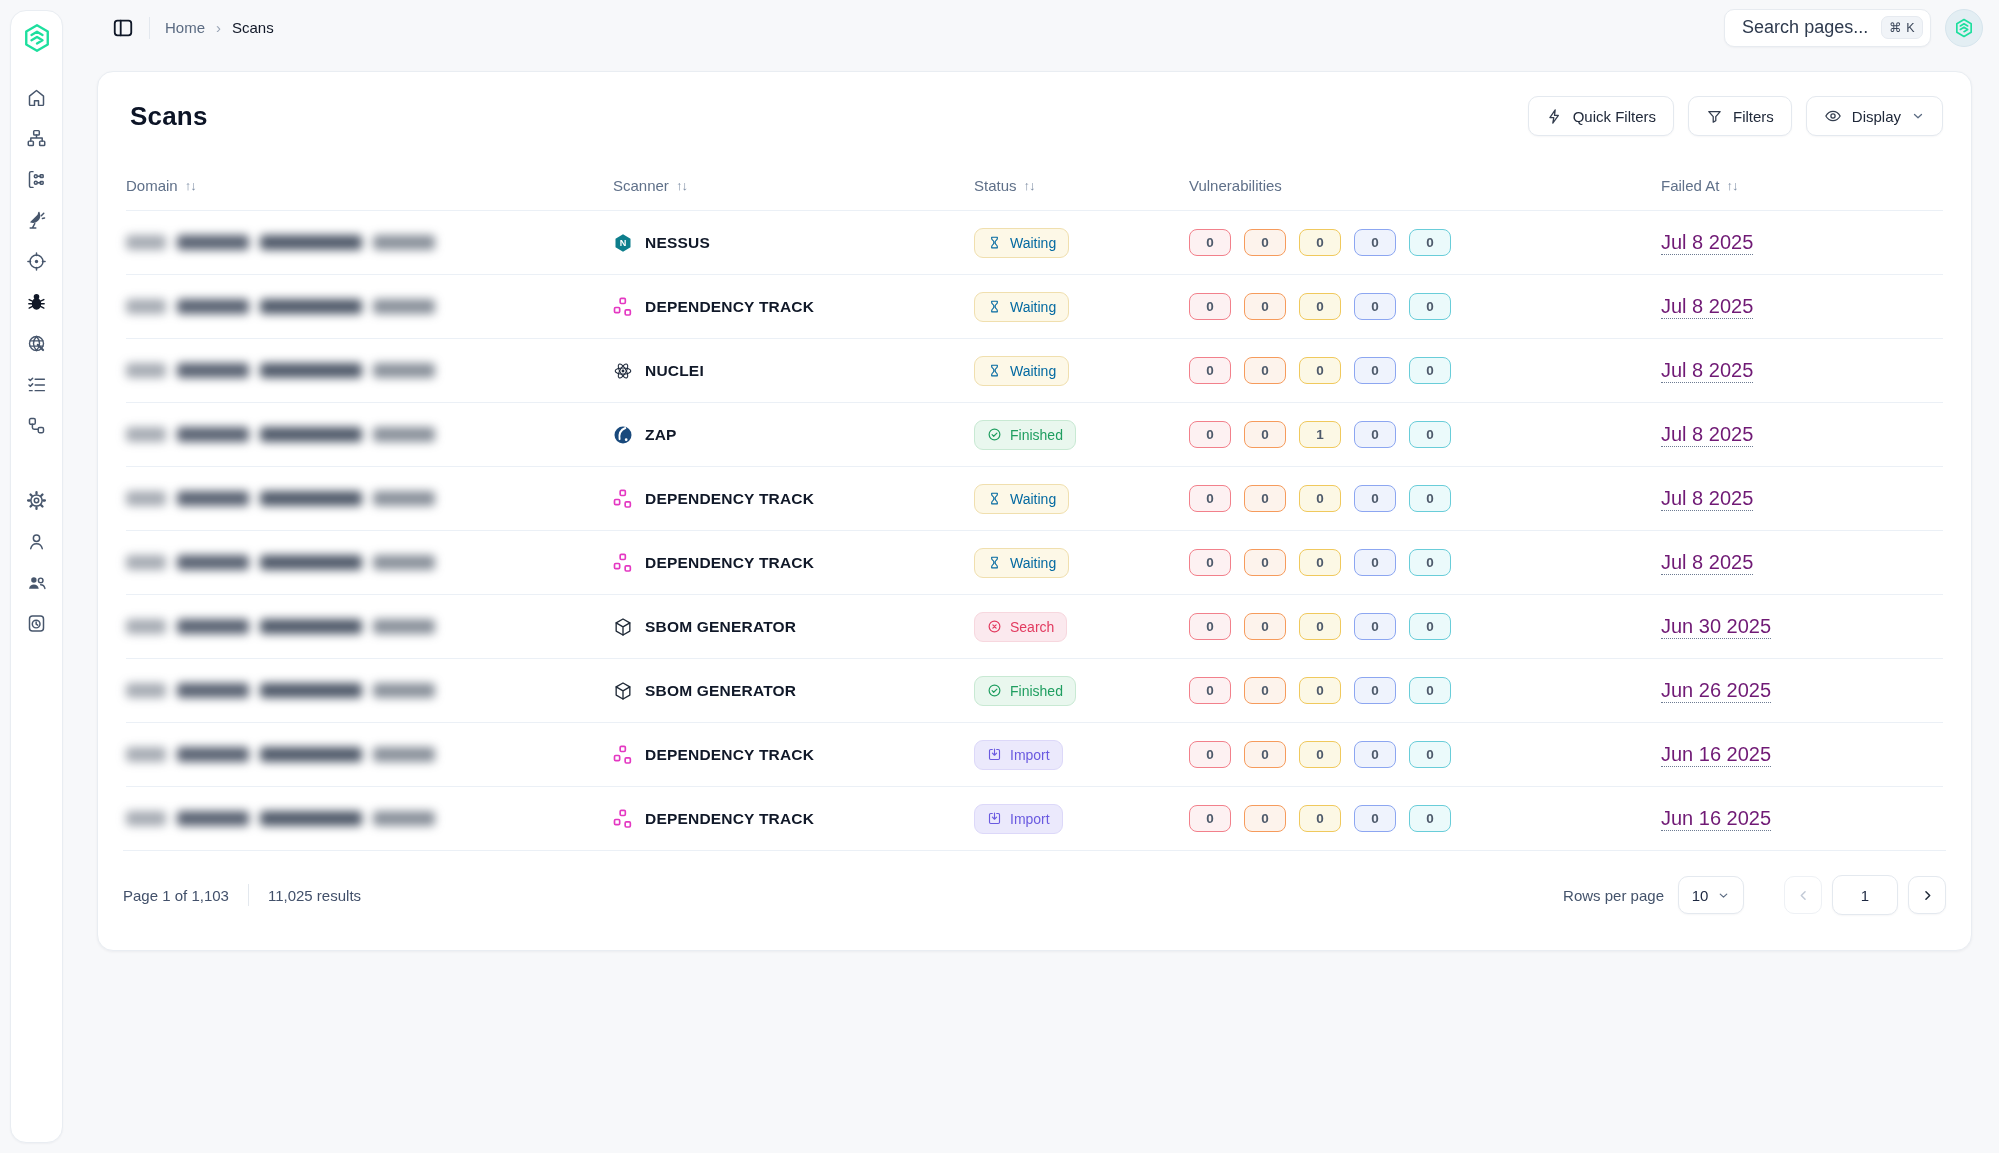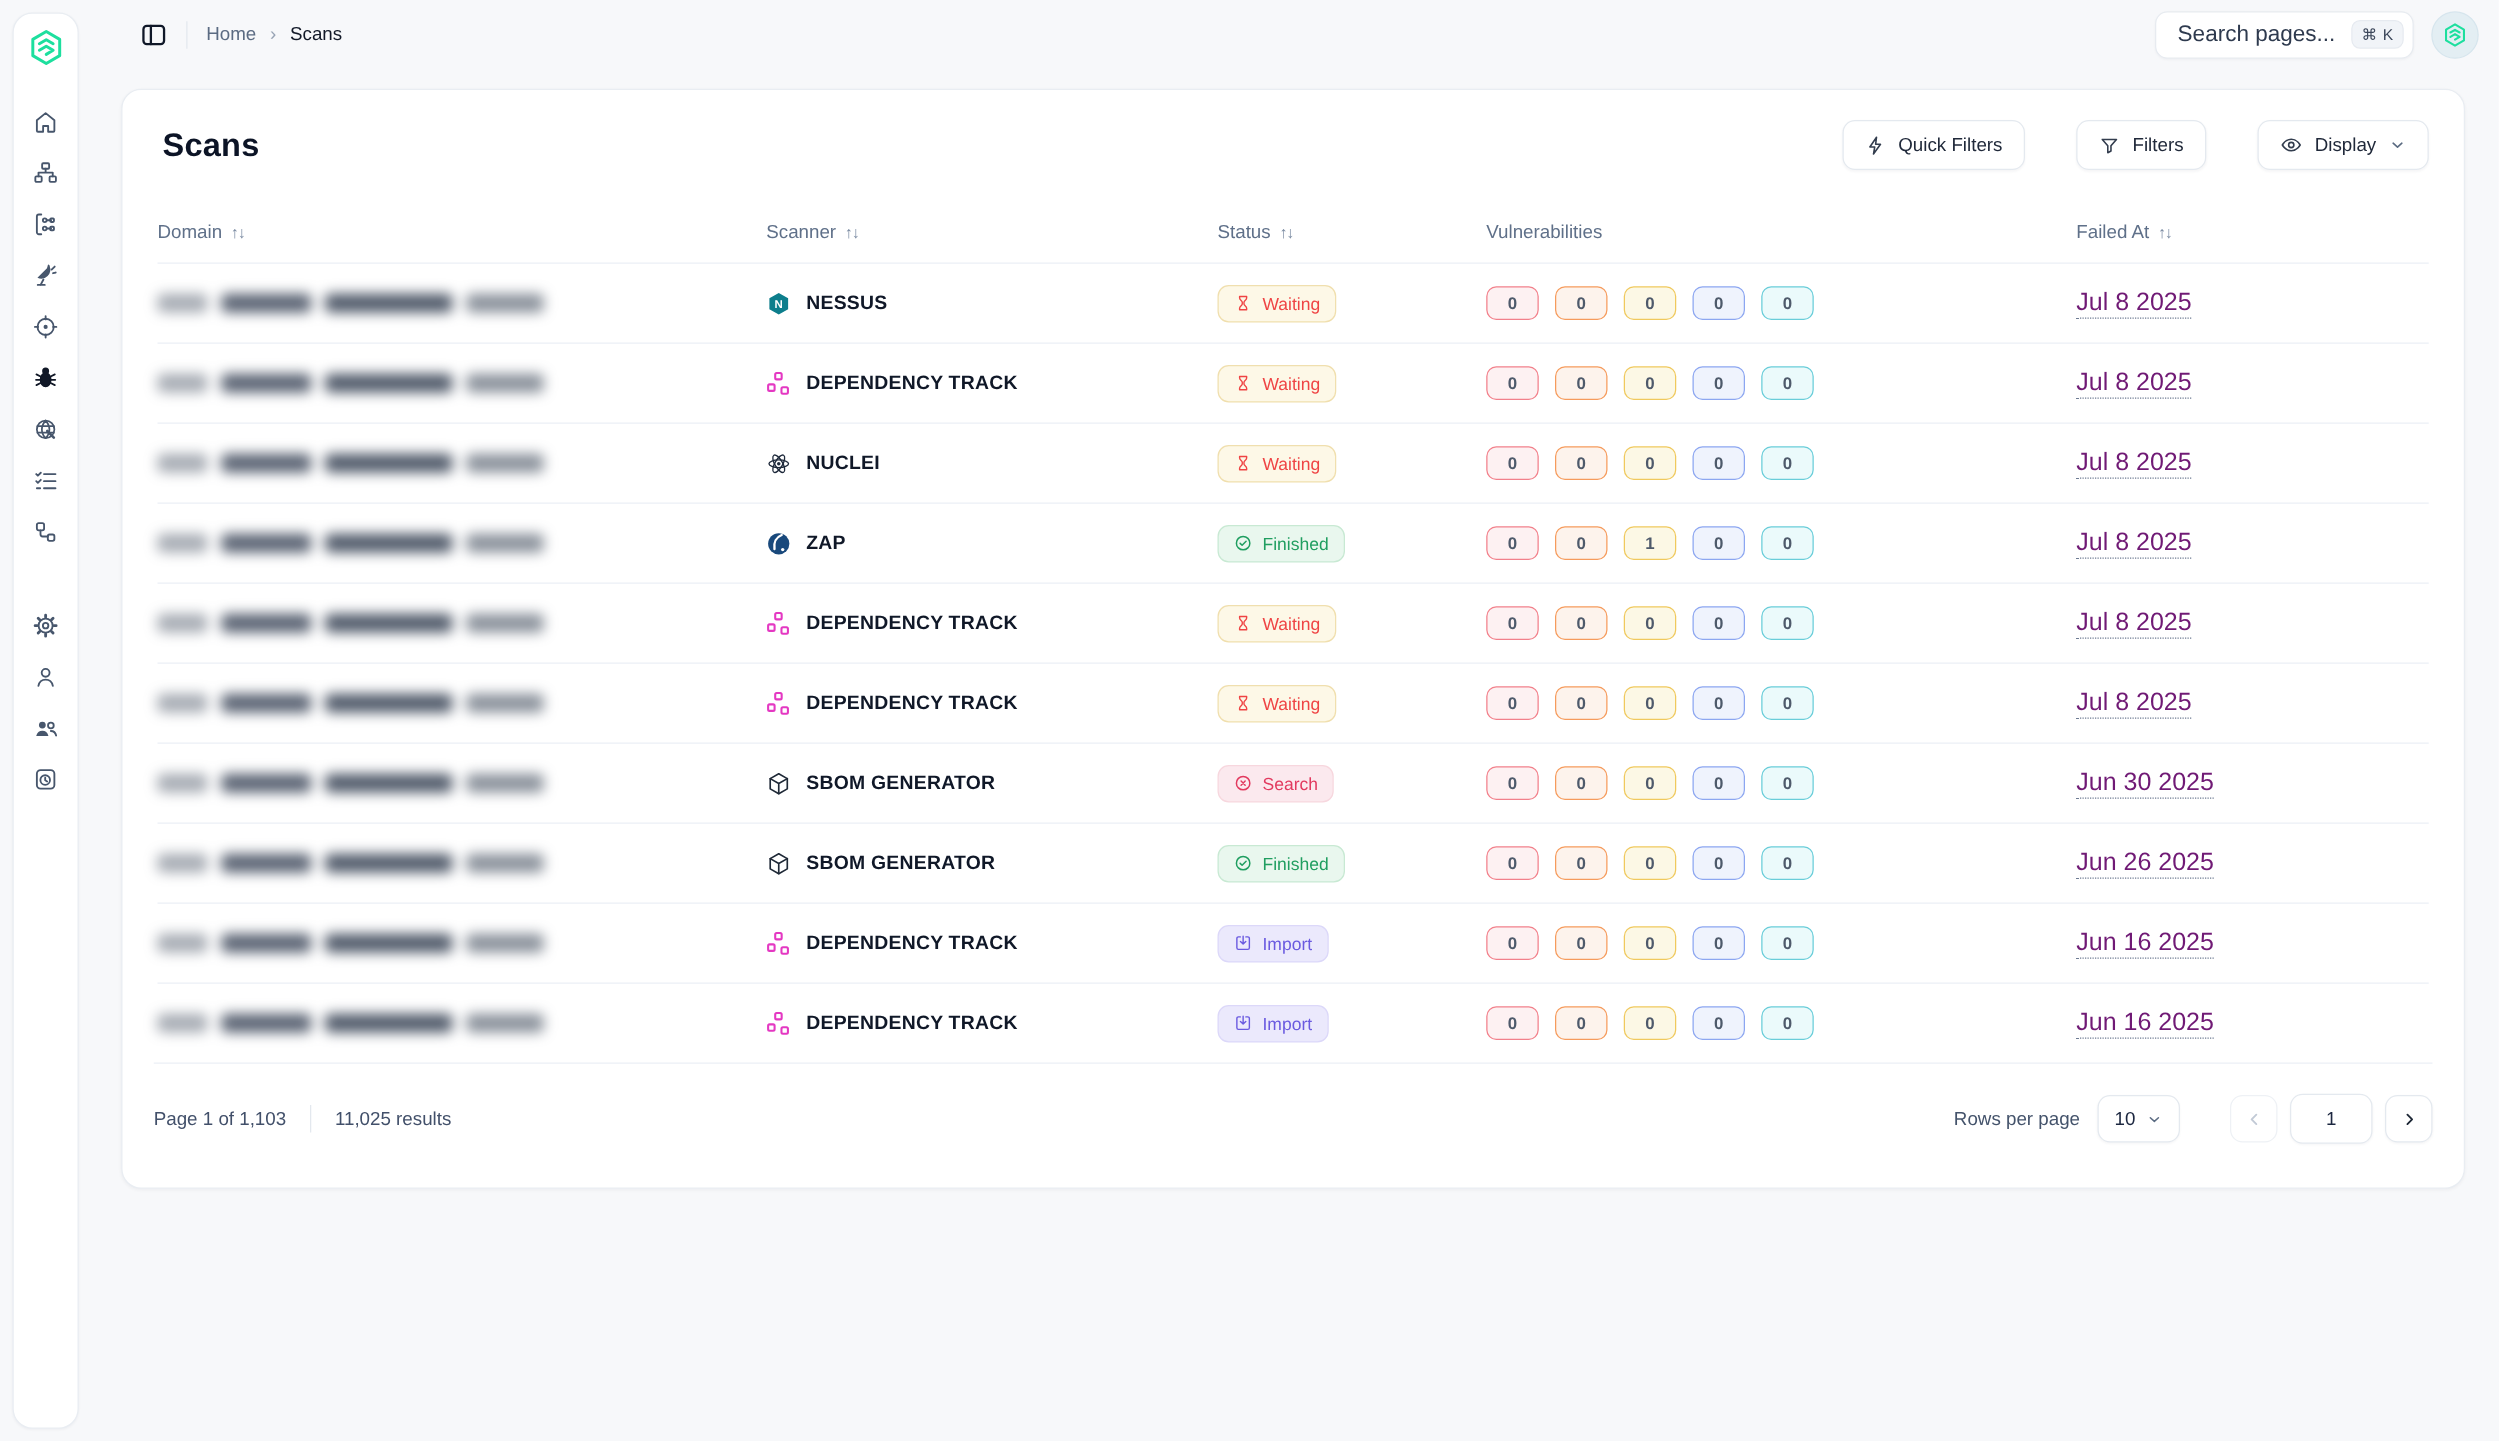--- a/index.html
+++ b/index.html
@@ -66,21 +66,20 @@
     display:flex;align-items:center;justify-content:space-between;
     padding:24px 28px 24px 32px;
   }
   .page-title{font-size:26px;font-weight:700;color:#0c1426;letter-spacing:.2px}
   .toolbar{display:flex;gap:14px}
   .btn{
     height:40px;background:#fff;border:1px solid #e4e9ef;border-radius:10px;
     padding:0 17px;display:inline-flex;align-items:center;gap:10px;
     font-size:15px;font-weight:500;color:#20293a;
     box-shadow:0 1px 2px rgba(16,24,40,.04);
-    margin-left:27px;
   }
   .btn .chev{color:#5b6b82}
 
   
   .table{padding:0 28px}
   .thead,.row{
     display:grid;
     grid-template-columns:487px 361px 215px 472px 1fr;
     align-items:center;
   }
@@ -94,21 +93,21 @@
   .blob.b2{width:72px;opacity:.85}
   .blob.b3{width:102px;opacity:.9}
   .blob.b4{width:62px;opacity:.6}
   .scanner-cell{display:flex;align-items:center;gap:12px}
   .scanner-name{font-size:15.5px;font-weight:600;color:#101828;letter-spacing:.2px}
   .status-badge{
     display:inline-flex;align-items:center;gap:8px;height:30px;padding:0 12px;
     border-radius:9px;border:1px solid transparent;font-size:14px;font-weight:500;
     box-sizing:border-box;
   }
-  .st-waiting{background:#fdf8e7;border-color:#f0dfae;color:#ef4444}
+  .st-waiting{background:#fdf8e7;border-color:#f0dfae;color:#0369a1}
   .st-finished{background:#e9f7ee;border-color:#c8e9d3;color:#1f9e60}
   .st-failed{background:#fbe9ee;border-color:#f7d7de;color:#e23a5f}
   .st-import{background:#ebe9fc;border-color:#dcd8f9;color:#6a5ae0}
   .vulns{display:flex;gap:13px}
   .chip{
     width:42px;height:27px;border-radius:8px;border:1.5px solid;
     display:flex;align-items:center;justify-content:center;
     font-size:13.5px;font-weight:600;color:#4e5a6b;box-sizing:border-box;
     background:#fff;
   }

